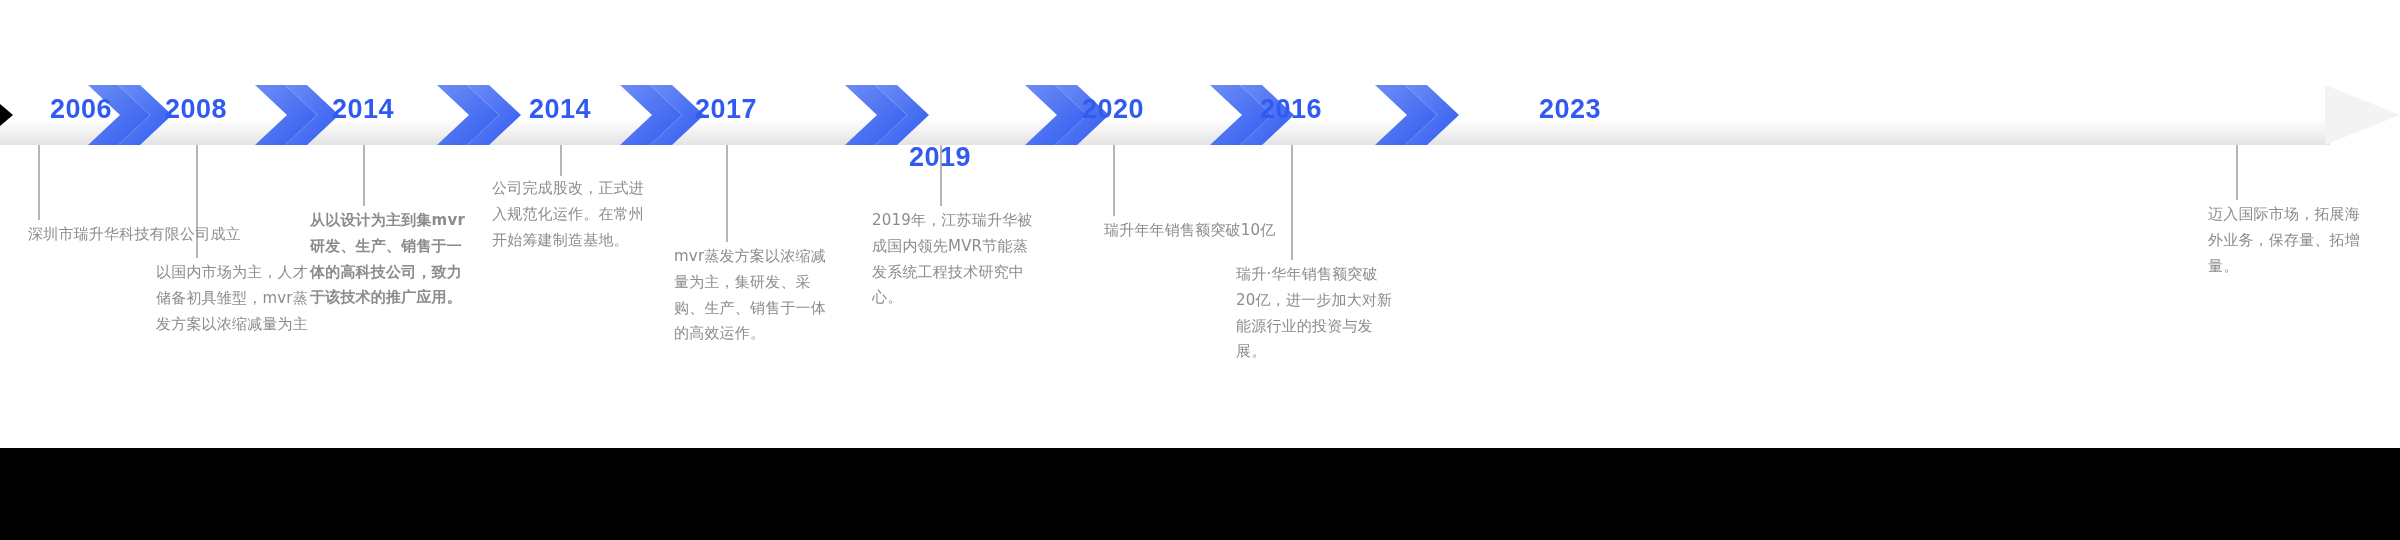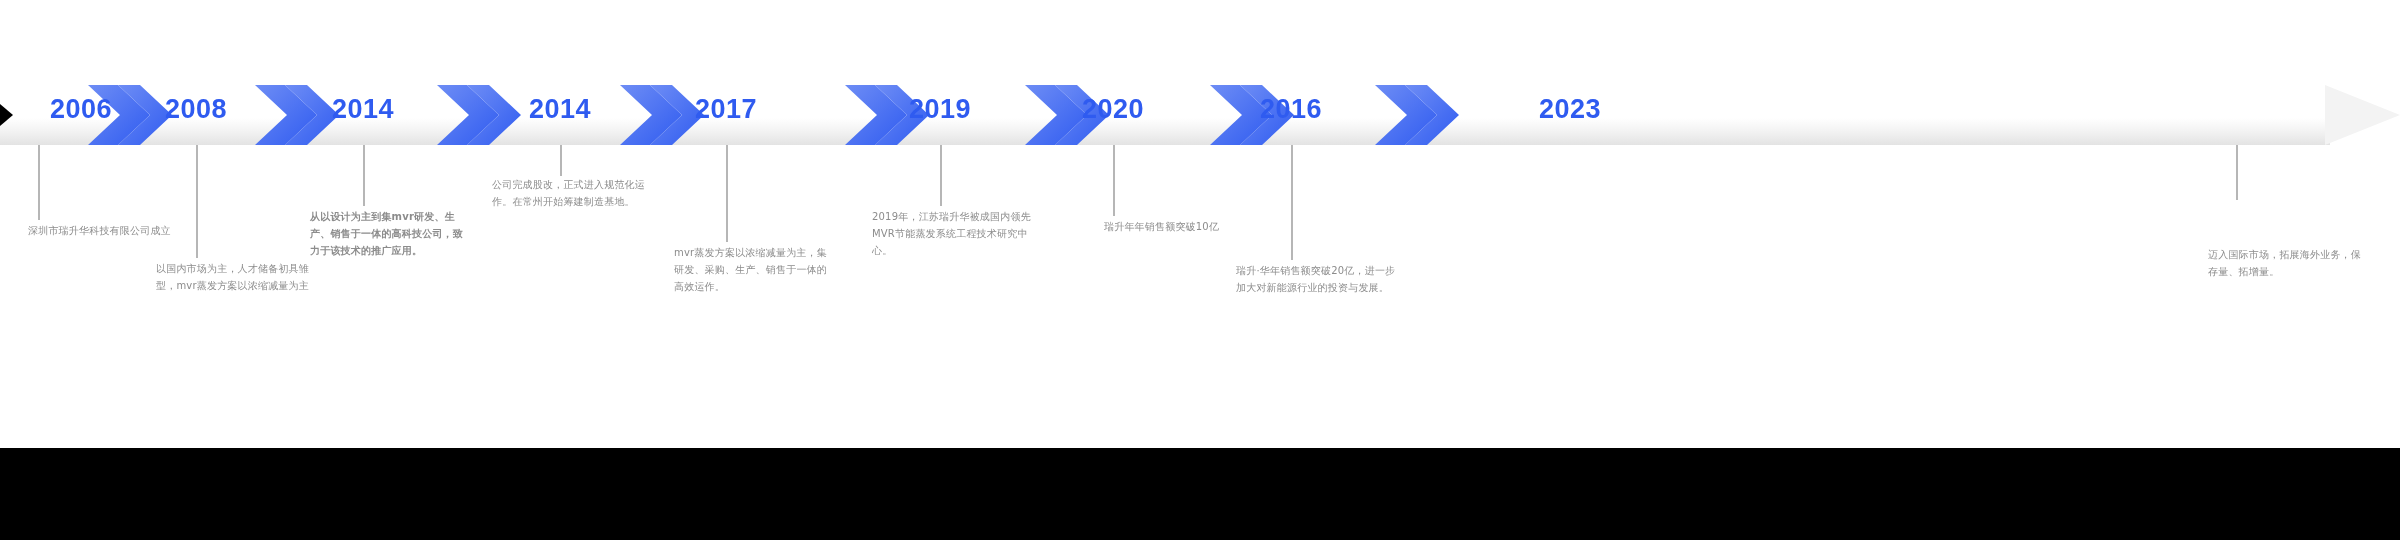--- a/index.html
+++ b/index.html
@@ -71,21 +71,21 @@
   .leader {
     position: absolute;
     width: 2px;
     background: #b6b6b6;
     z-index: 2;
   }
 
   
   .caption {
     position: absolute;
-    font-size: 10px;
+    font-size: 15px;
     line-height: 1.72;
     color: #8c8c8c;
     letter-spacing: 0.2px;
     z-index: 3;
     font-family: "DejaVu Sans", "Liberation Sans", sans-serif;
   }
 </style>
 </head>
 <body>
 
@@ -194,21 +194,21 @@
           <path d="M30,0 L52,0 L84,30 L52,60 L30,60 L62,30 Z" fill="url(#cg7)"></path>
         </svg>
       </div>
     </div>
   <div id="years-layer">
       <div class="year" style="left: 50px; color: rgb(47, 91, 240); transform: none;">2006</div>
       <div class="year" style="left: 196px; color: rgb(47, 91, 240);">2008</div>
       <div class="year" style="left: 363px; color: rgb(47, 91, 240);">2014</div>
       <div class="year" style="left: 560px; color: rgb(47, 91, 240);">2014</div>
       <div class="year" style="left: 726px; color: rgb(47, 91, 240);">2017</div>
-      <div class="year" style="left: 940px; color: rgb(47, 91, 240);">2019</div>
+      <div class="year" style="left: 940px; color: rgb(47, 91, 240); margin-top: 48px;">2019</div>
       <div class="year" style="left: 1113px; color: rgb(47, 91, 240);">2020</div>
       <div class="year" style="left: 1291px; color: rgb(47, 91, 240);">2016</div>
       <div class="year" style="left: 1570px; color: rgb(47, 91, 240);">2023</div>
     </div>
   <div id="leaders-layer">
       <div class="leader" style="left: 38px; top: 145px; height: 75px; background: rgb(182, 182, 182);"></div>
       <div class="leader" style="left: 196px; top: 145px; height: 113px; background: rgb(182, 182, 182);"></div>
       <div class="leader" style="left: 363px; top: 145px; height: 61px; background: rgb(182, 182, 182);"></div>
       <div class="leader" style="left: 560px; top: 145px; height: 31px; background: rgb(182, 182, 182);"></div>
       <div class="leader" style="left: 726px; top: 145px; height: 97px; background: rgb(182, 182, 182);"></div>
@@ -219,16 +219,16 @@
     </div>
   <div id="captions-layer">
       <div class="caption" style="left: 28px; top: 222px; width: 220px; color: rgb(140, 140, 140);">深圳市瑞升华科技有限公司成立</div>
       <div class="caption" style="left: 156px; top: 260px; width: 160px; color: rgb(140, 140, 140);">以国内市场为主，人才储备初具雏型，mvr蒸发方案以浓缩减量为主</div>
       <div class="caption" style="left: 310px; top: 208px; width: 160px; color: rgb(140, 140, 140); font-weight: bold;">从以设计为主到集mvr研发、生产、销售于一体的高科技公司，致力于该技术的推广应用。</div>
       <div class="caption" style="left: 492px; top: 176px; width: 160px; color: rgb(140, 140, 140);">公司完成股改，正式进入规范化运作。在常州开始筹建制造基地。</div>
       <div class="caption" style="left: 674px; top: 244px; width: 160px; color: rgb(140, 140, 140);">mvr蒸发方案以浓缩减量为主，集研发、采购、生产、销售于一体的高效运作。</div>
       <div class="caption" style="left: 872px; top: 208px; width: 170px; color: rgb(140, 140, 140);">2019年，江苏瑞升华被成国内领先MVR节能蒸发系统工程技术研究中心。</div>
       <div class="caption" style="left: 1072px; top: 218px; width: 180px; color: rgb(140, 140, 140); margin-left: 32px;">瑞升年年销售额突破10亿</div>
       <div class="caption" style="left: 1236px; top: 262px; width: 160px; color: rgb(140, 140, 140);">瑞升·华年销售额突破20亿，进一步加大对新能源行业的投资与发展。</div>
-      <div class="caption" style="left: 2208px; top: 202px; width: 160px; color: rgb(140, 140, 140); margin-top: 44px;">迈入国际市场，拓展海外业务，保存量、拓增量。</div>
+      <div class="caption" style="left: 2208px; top: 202px; width: 160px; color: rgb(140, 140, 140);">迈入国际市场，拓展海外业务，保存量、拓增量。</div>
     </div>
 
 </div>
 
 </body></html>

